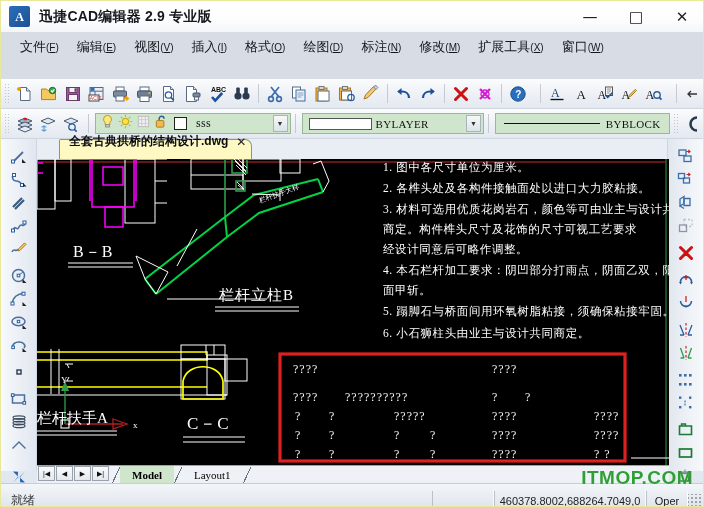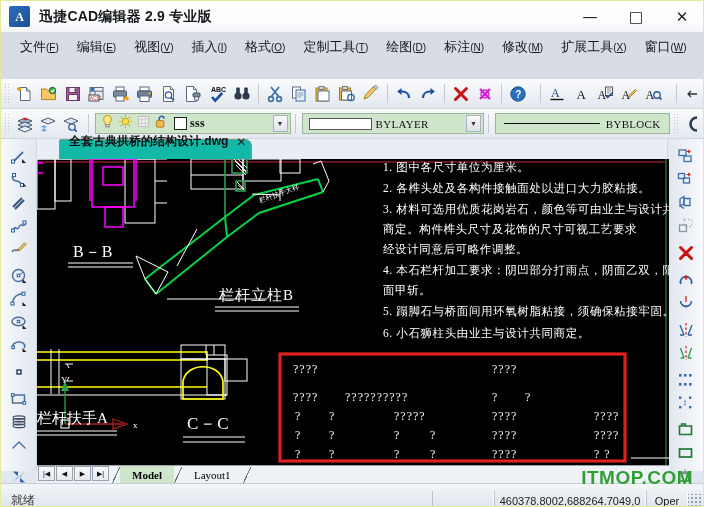--- a/index.html
+++ b/index.html
@@ -95,21 +95,21 @@
   }
   .ltype-line { width: 96px; height: 1px; background: #111; margin-right: 6px; margin-left: 6px;}
 
   
   #doctabs {
     position: absolute; left: 36px; top: 138px; width: 632px; height: 20px;
     background: #e9eef4;
   }
   .doc-tab {
     position: absolute; left: 22px; top: 0px; height: 20px;
-    background: #14b8a6; border: 1px solid #7f9c7f; border-bottom: none;
+    background: #fef9c3; border: 1px solid #7f9c7f; border-bottom: none;
     display: flex; align-items: center; padding: 0 5px 16px 9px;
     border-radius: 2px 7px 0 0;
   }
   .doc-tab-label {
     font-size: 12px; color: #0b0d10; font-weight: bold; white-space: nowrap;
     font-family: "Liberation Sans", sans-serif;
   }
   .doc-tab-close { margin-left: 8px; font-size: 12px; color: #222; }
 
   
@@ -219,21 +219,20 @@
     </div>
   </div>
 
   <div id="menubar">
     <div class="menu-row">
       <div class="menu-item"><span>文件</span><span class="mn">(<u>F</u>)</span></div>
       <div class="menu-item"><span>编辑</span><span class="mn">(<u>E</u>)</span></div>
       <div class="menu-item"><span>视图</span><span class="mn">(<u>V</u>)</span></div>
       <div class="menu-item"><span>插入</span><span class="mn">(<u>I</u>)</span></div>
       <div class="menu-item"><span>格式</span><span class="mn">(<u>O</u>)</span></div>
-      <div class="menu-item"><span>定制工具</span><span class="mn">(<u>T</u>)</span></div>
       <div class="menu-item"><span>绘图</span><span class="mn">(<u>D</u>)</span></div>
       <div class="menu-item"><span>标注</span><span class="mn">(<u>N</u>)</span></div>
       <div class="menu-item"><span>修改</span><span class="mn">(<u>M</u>)</span></div>
       <div class="menu-item"><span>扩展工具</span><span class="mn">(<u>X</u>)</span></div>
       <div class="menu-item"><span>窗口</span><span class="mn">(<u>W</u>)</span></div>
     </div>
   </div>
 
   <div id="toolbar1">
     <div class="grip"></div>
@@ -482,21 +481,21 @@
               <path d="M2.5 6h11 M2.5 10h11 M6 2.5v11 M10 2.5v11" stroke="#ccc"></path>
             </svg>
         </span>
         <span>
           <svg width="15" height="15" viewBox="0 0 16 16">
               <path d="M5.5 7V5a2.6 2.6 0 0 1 5.2 0" fill="none" stroke="#2a5d9e" stroke-width="1.5"></path>
               <rect x="2.5" y="7" width="8" height="7" rx="1" fill="#f0b957" stroke="#a87b18"></rect>
             </svg>
         </span>
         <span style="display:inline-block;width:13px;height:13px;background:#fff;border:1.5px solid #222;margin-left:2px;"></span>
-        <span class="combo-label" style="font-size:12px;font-weight:bold;">sss</span>
+        <span class="combo-label" style="margin-left:6px;font-size:12px;">sss</span>
       </div>
       <div class="combo-arrow">▼</div>
     </div>
 
     <div class="tb-sep"></div>
 
     <div class="layer-combo" style="width:192px;">
       <div class="swatch-white" style="width:63px;height:12px;margin-left:4px;"></div>
       <span class="combo-label">BYLAYER</span>
       <div class="combo-arrow">▼</div>

